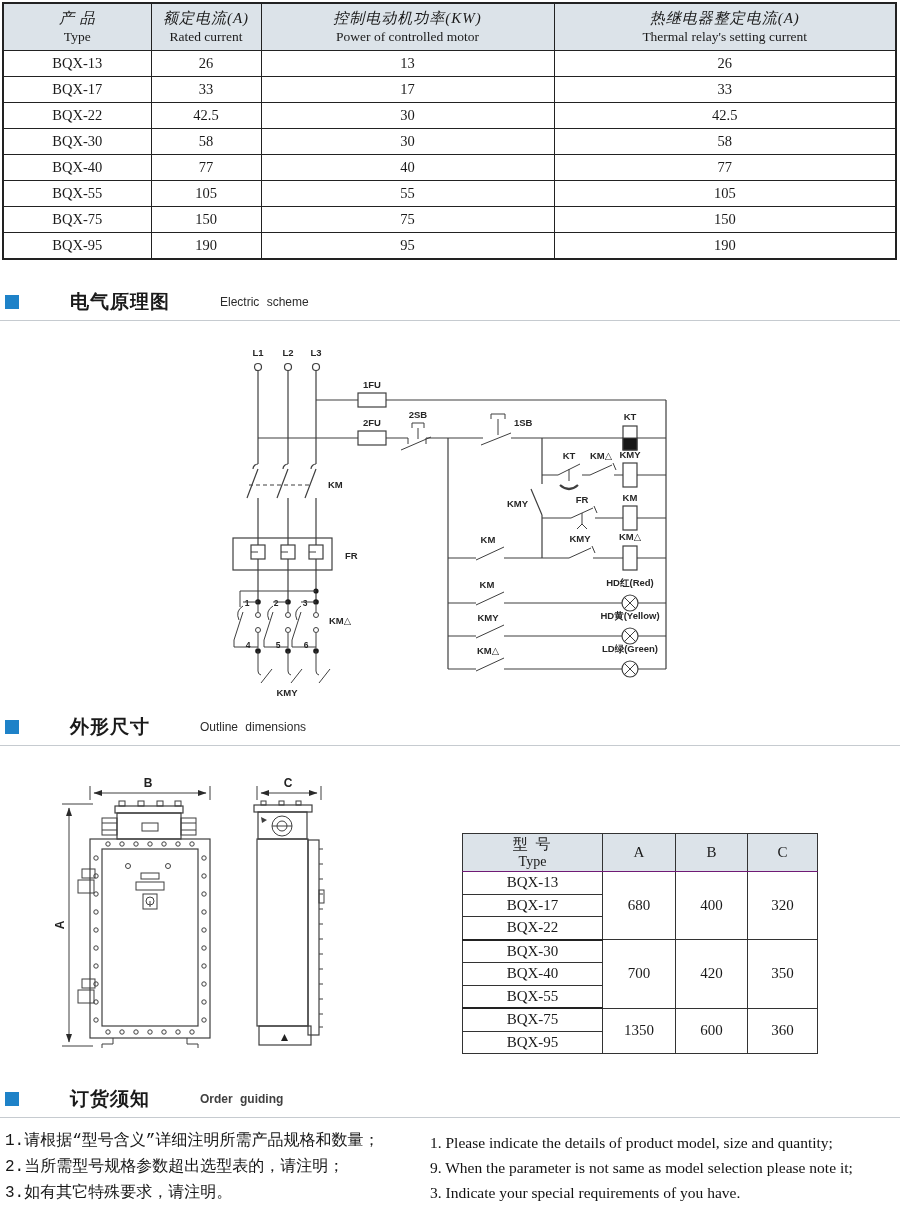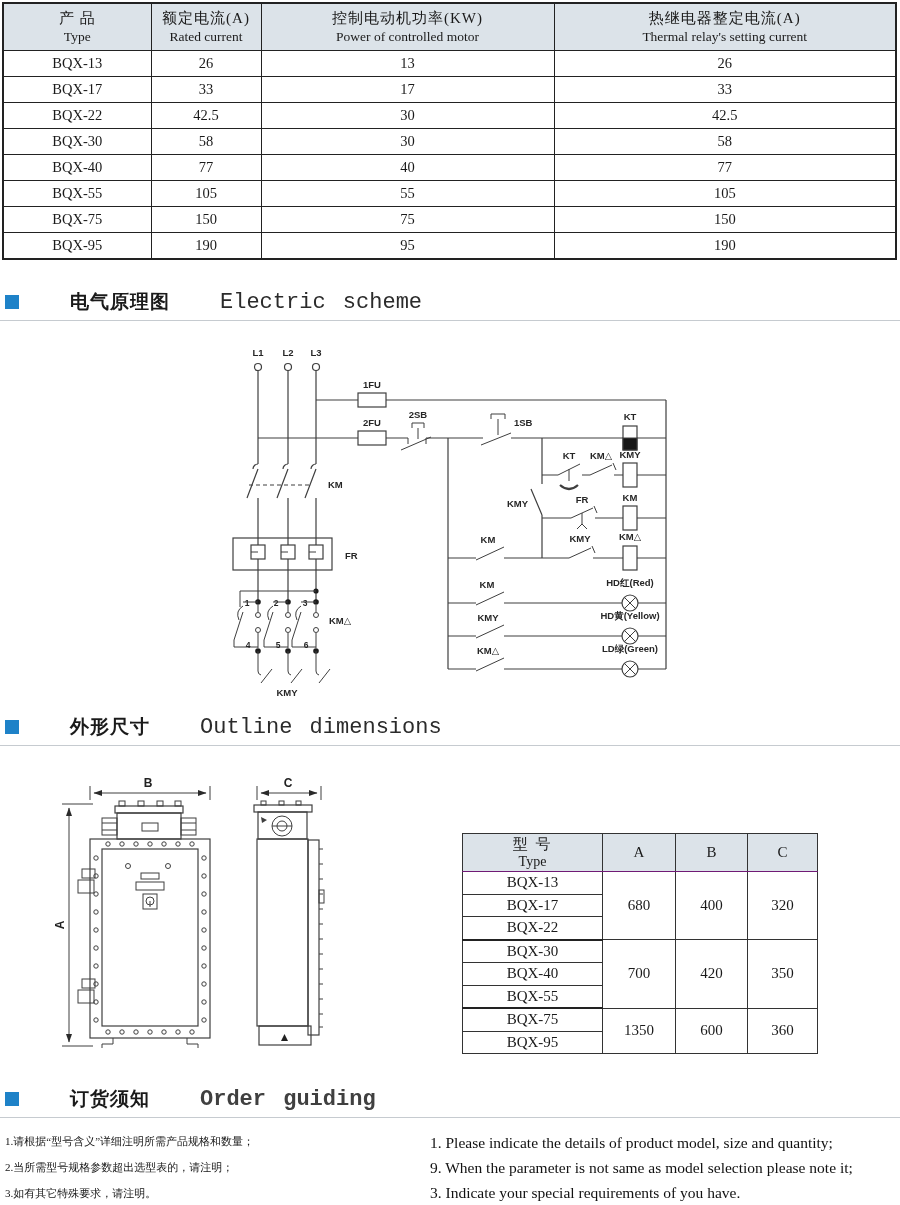--- a/index.html
+++ b/index.html
@@ -5,30 +5,30 @@
   :root{ --accent:#1e82c8; --thbg:#dce3e9; --ink:#3f3f3f; }
   html,body{margin:0;padding:0;background:#fff;}
   .page{position:relative;width:900px;height:1205px;background:#fff;overflow:hidden;
         font-family:"Liberation Serif","DejaVu Serif",serif;color:#1a1a1a;}
 
   
   table.spec{position:absolute;left:2px;top:2px;width:895px;border-collapse:collapse;
              border:2px solid #222;table-layout:fixed;}
   table.spec th,table.spec td{border:1.5px solid #222;text-align:center;vertical-align:middle;padding:0;}
   table.spec thead th{background:var(--thbg);height:46px;font-weight:normal;}
-  table.spec thead .zh{font-size:15px;letter-spacing:1px;}
+  table.spec thead .zh{font-size:15px;letter-spacing:1px;font-style:italic;}
   table.spec thead .en{font-size:13.5px;margin-top:1px;}
   table.spec td{height:25px;font-size:14.5px;}
 
   
   .section{position:absolute;left:0;width:900px;}
   .sec-hd{display:flex;align-items:center;padding-left:5px;height:24px;gap:40px;}
   .sq{width:14px;height:14px;background:var(--accent);margin-right:11px;flex:none;}
   .zh-title{font-family:"Liberation Sans","DejaVu Sans",sans-serif;font-weight:bold;font-size:19px;letter-spacing:1px;}
-  .en-title{font-family:Liberation Mono, monospace;font-size:22px;color:#2b2b2b;margin-left:10px;word-spacing:4px;}
+  .en-title{font-family:Liberation Sans, sans-serif;font-size:12px;color:#2b2b2b;margin-left:10px;word-spacing:4px;}
   .en-title.bold{font-weight:bold;color:#404040;}
   .sec-rule{border-bottom:1px solid #c6cbd0;margin-top:6px;}
 
   
   svg{position:absolute;overflow:visible;}
   .w{stroke:var(--ink);stroke-width:1.2;fill:none;}
   .wthin{stroke:var(--ink);stroke-width:1;fill:none;}
   .dash{stroke:var(--ink);stroke-width:1;fill:none;stroke-dasharray:4 3;}
   .dot{fill:#1c1c1c;stroke:none;}
   .fillw{fill:#fff;stroke:var(--ink);stroke-width:1.2;}
@@ -44,21 +44,21 @@
   table.dims th,table.dims td{border:1px solid #333;text-align:center;vertical-align:middle;padding:0;}
   table.dims thead th{background:var(--thbg);height:37px;font-weight:normal;border-bottom:1px solid #701a75;}
   table.dims thead .zh{font-size:15px;letter-spacing:2px;}
   table.dims thead .en{font-size:14px;}
   table.dims thead .abc{font-size:15px;}
   table.dims td{height:21.5px;font-size:15px;}
   table.dims tr.grp-end td{border-bottom:2px solid #222;}
 
   
   .order-zh{position:absolute;left:5px;top:1128px;width:410px;
-            font-family:Liberation Serif, serif;font-size:11px;line-height:26px;color:#161616;}
+            font-family:Liberation Mono, monospace;font-size:16px;line-height:26px;color:#161616;}
   .order-en{position:absolute;left:430px;top:1130px;width:465px;
             font-family:"Liberation Serif","DejaVu Serif",serif;font-size:15.5px;line-height:25px;color:#111;}
 </style>
 </head>
 <body>
 
 <div class="page">
 
   <table class="spec">
     <colgroup>

